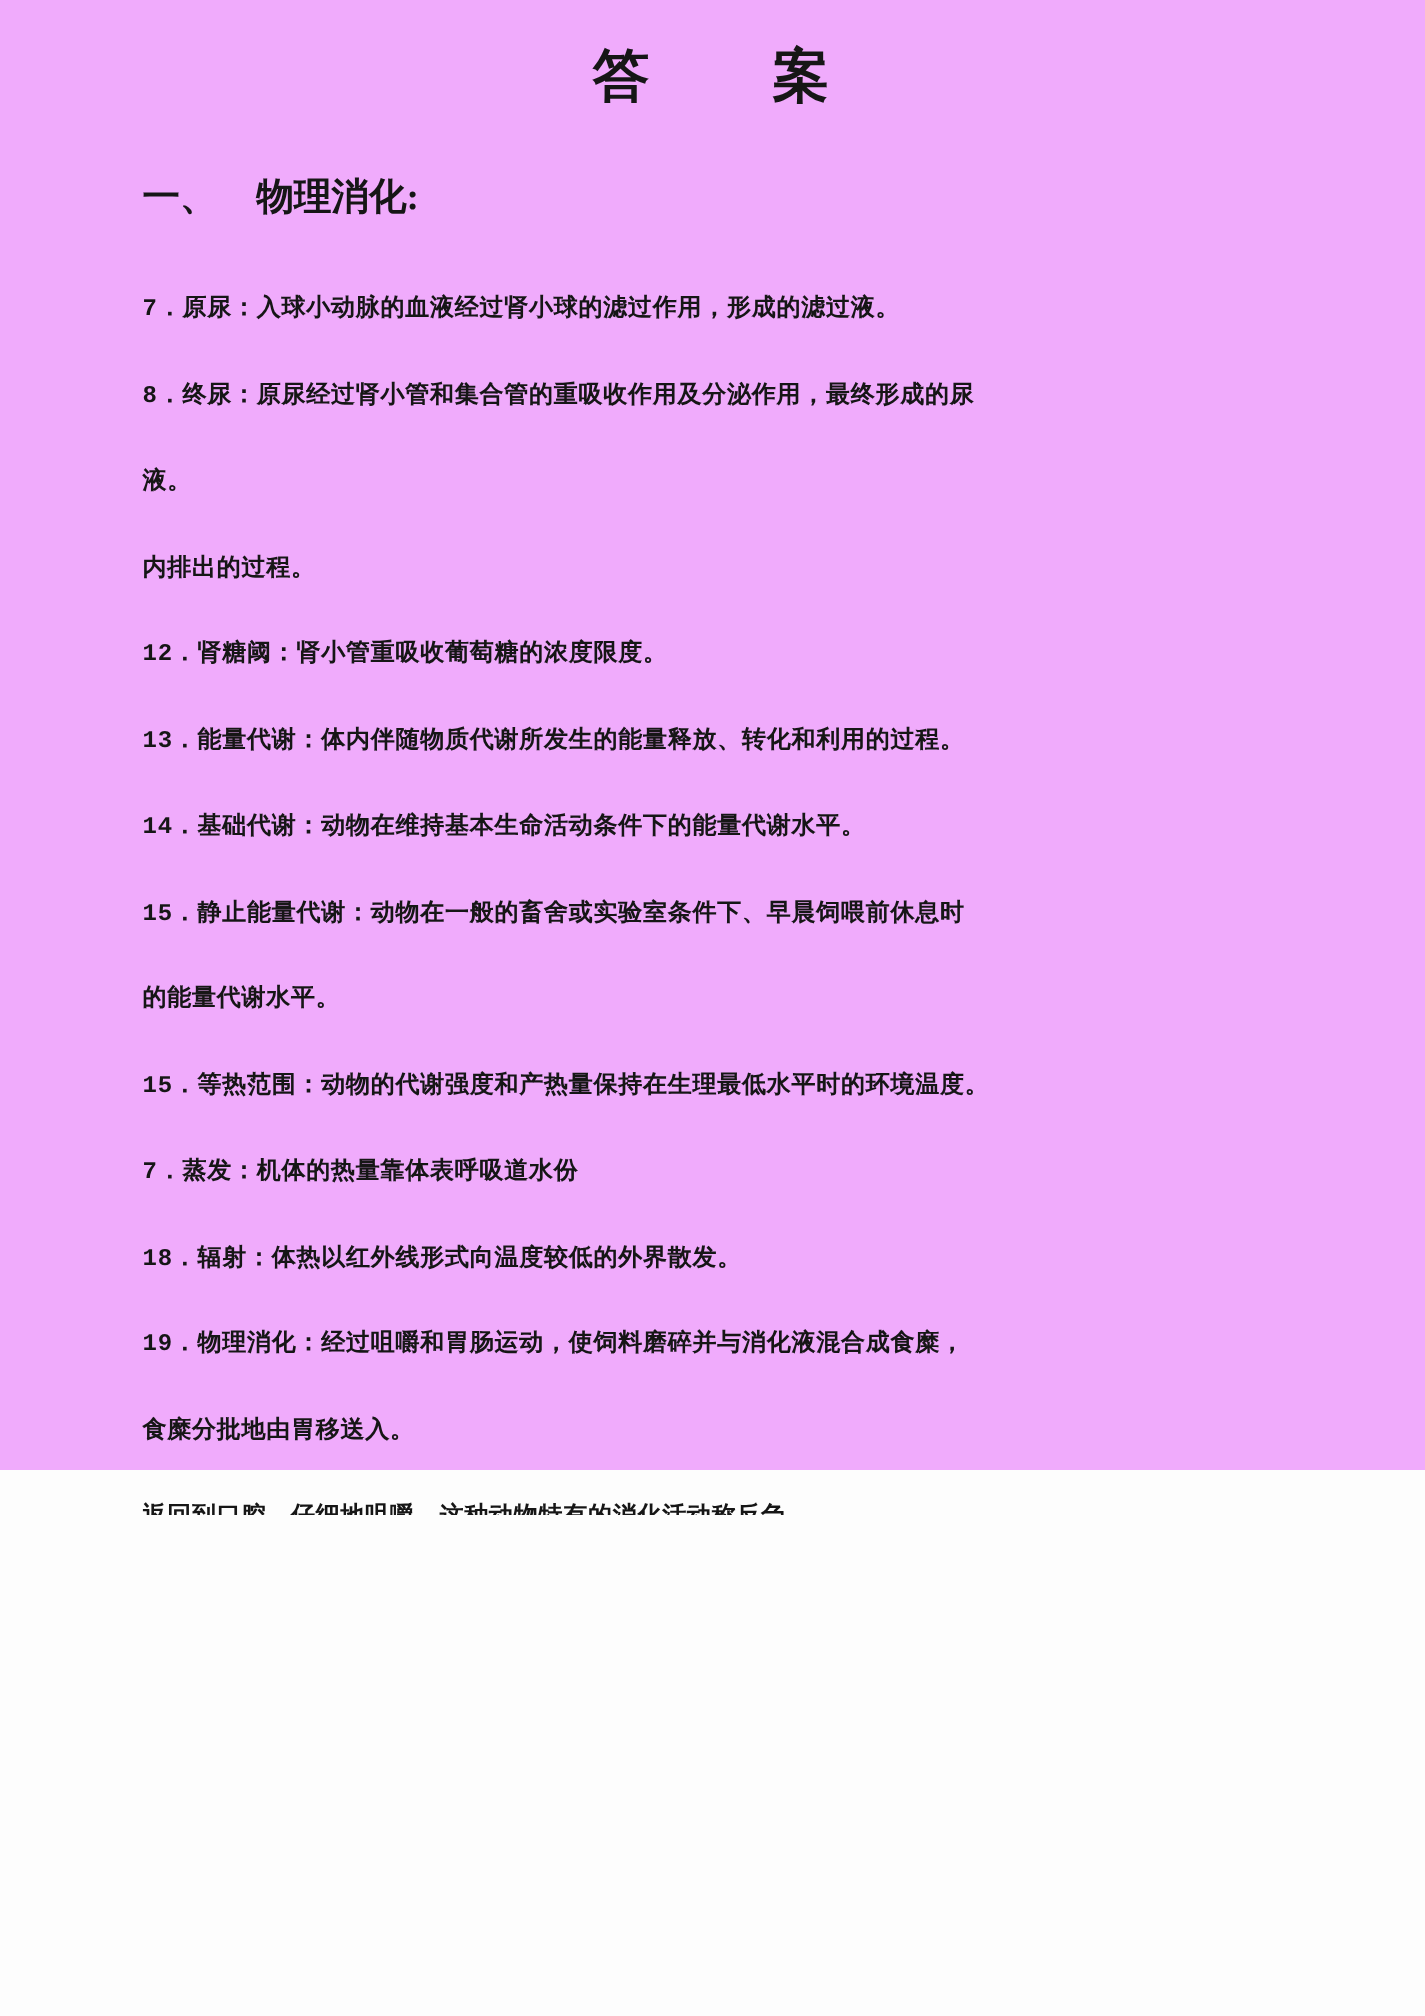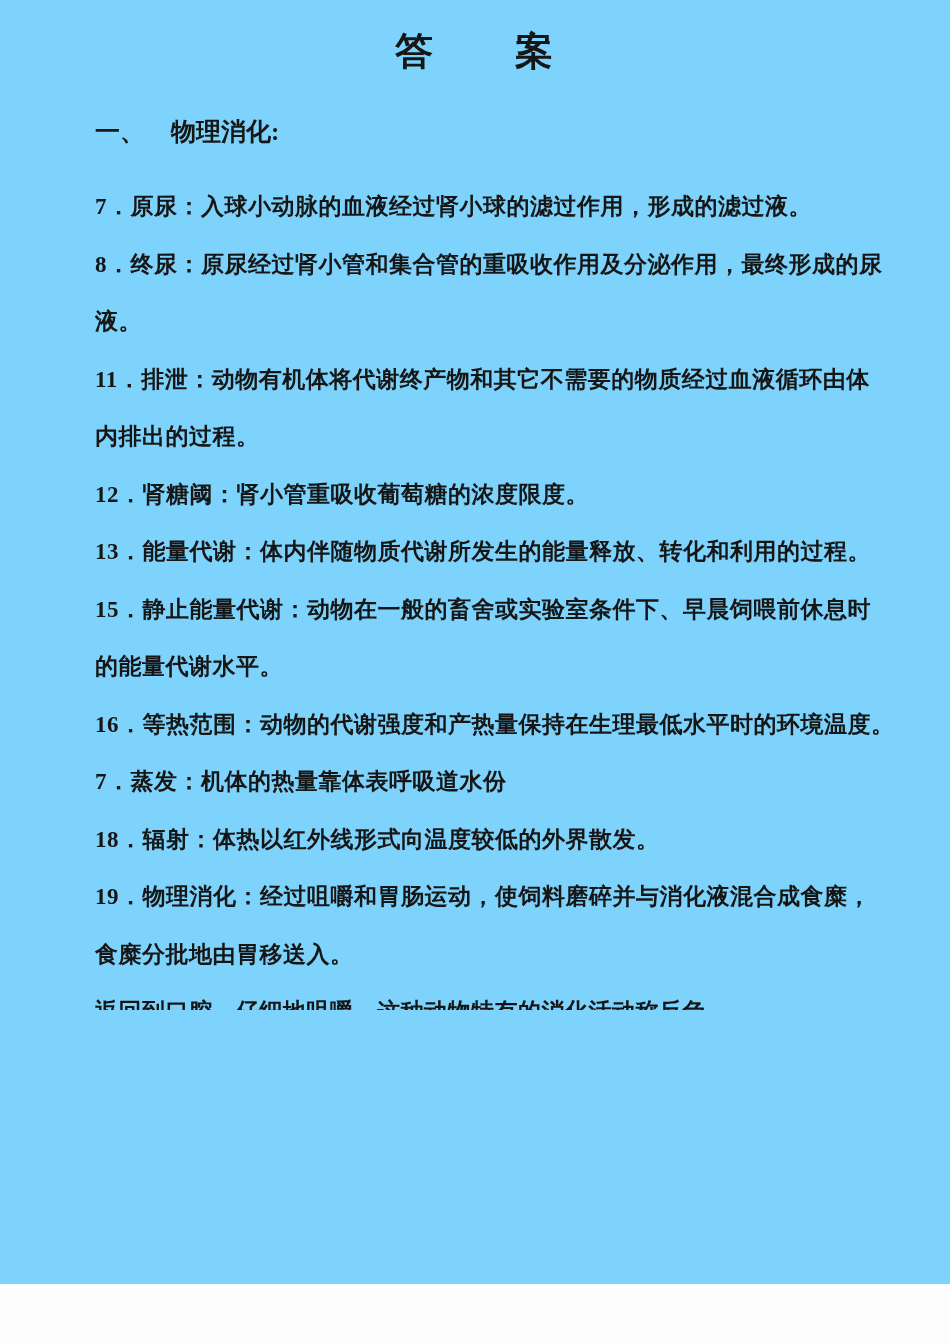--- a/index.html
+++ b/index.html
@@ -6,22 +6,22 @@
   html, body { width: 950px; height: 1344px; overflow: hidden; }
   body {
     background: #fdfdfd;
     color: #161616;
     font-family: "Liberation Serif", "DejaVu Serif", serif;
     font-weight: 700;
   }
   .doc {
     position: relative;
     width: 950px;
-    height: 1284px;
-    background: #7dd3fc;
+    height: 980px;
+    background: #f0abfc;
   }
   .title {
     padding-top: 26px;
     text-align: center;
     font-size: 38px;
     line-height: 50px;
     letter-spacing: 2px;
     white-space: pre;
   }
   .heading {
@@ -30,23 +30,24 @@
     font-size: 25px;
     line-height: 32px;
   }
   .heading .heading-label {
     margin-left: 26px;
   }
   .content {
     margin-top: 30px;
     margin-left: 95px;
     margin-right: 78px;
-    font-size: 23px;
+    font-size: 16px;
     line-height: 57.5px;
     letter-spacing: 0.5px;
+    font-family: Liberation Mono, monospace;
   }
   .line {
     white-space: nowrap;
   }
   .cut {
     height: 27px;
     overflow: hidden;
   }
 </style>
 </head>
@@ -67,40 +68,42 @@
     </div>
 
     <div>
       <div class="line">8．终尿：原尿经过肾小管和集合管的重吸收作用及分泌作用，最终形成的尿</div>
       <div class="line">液。</div>
     </div>
 
 
 
     <div>
-      <div class="line">11．排泄：动物有机体将代谢终产物和其它不需要的物质经过血液循环由体</div>
       <div class="line">内排出的过程。</div>
     </div>
 
     <div>
       <div class="line">12．肾糖阈：肾小管重吸收葡萄糖的浓度限度。</div>
     </div>
 
     <div>
       <div class="line">13．能量代谢：体内伴随物质代谢所发生的能量释放、转化和利用的过程。</div>
     </div>
 
+    <div>
+      <div class="line">14．基础代谢：动物在维持基本生命活动条件下的能量代谢水平。</div>
+    </div>
 
     <div>
       <div class="line">15．静止能量代谢：动物在一般的畜舍或实验室条件下、早晨饲喂前休息时</div>
       <div class="line">的能量代谢水平。</div>
     </div>
 
     <div>
-      <div class="line">16．等热范围：动物的代谢强度和产热量保持在生理最低水平时的环境温度。</div>
+      <div class="line">15．等热范围：动物的代谢强度和产热量保持在生理最低水平时的环境温度。</div>
     </div>
 
     <div>
       <div class="line">7．蒸发：机体的热量靠体表呼吸道水份</div>
     </div>
 
     <div>
       <div class="line">18．辐射：体热以红外线形式向温度较低的外界散发。</div>
     </div>
 

